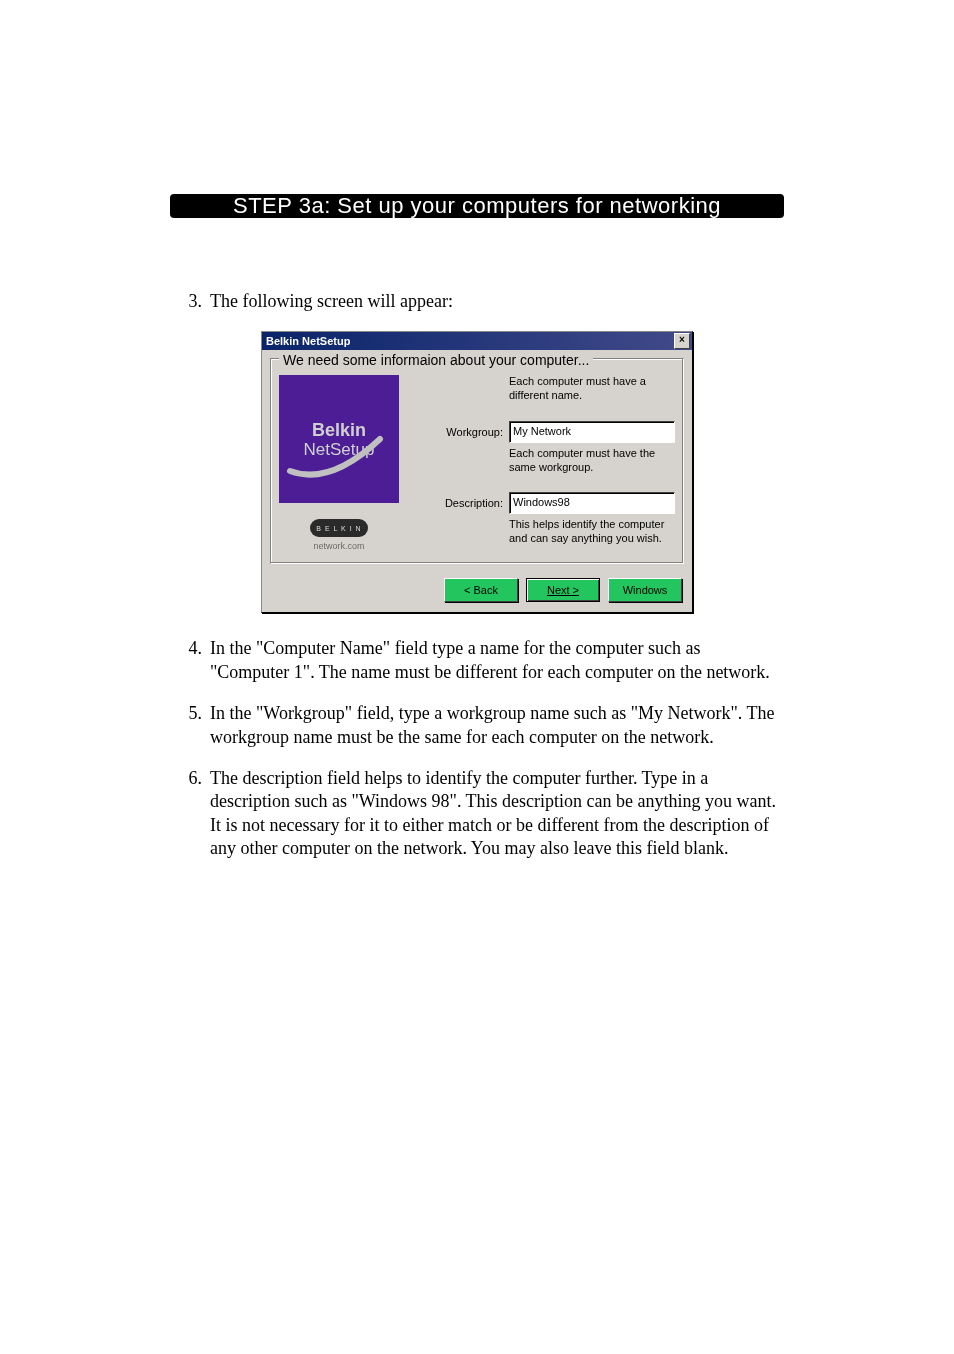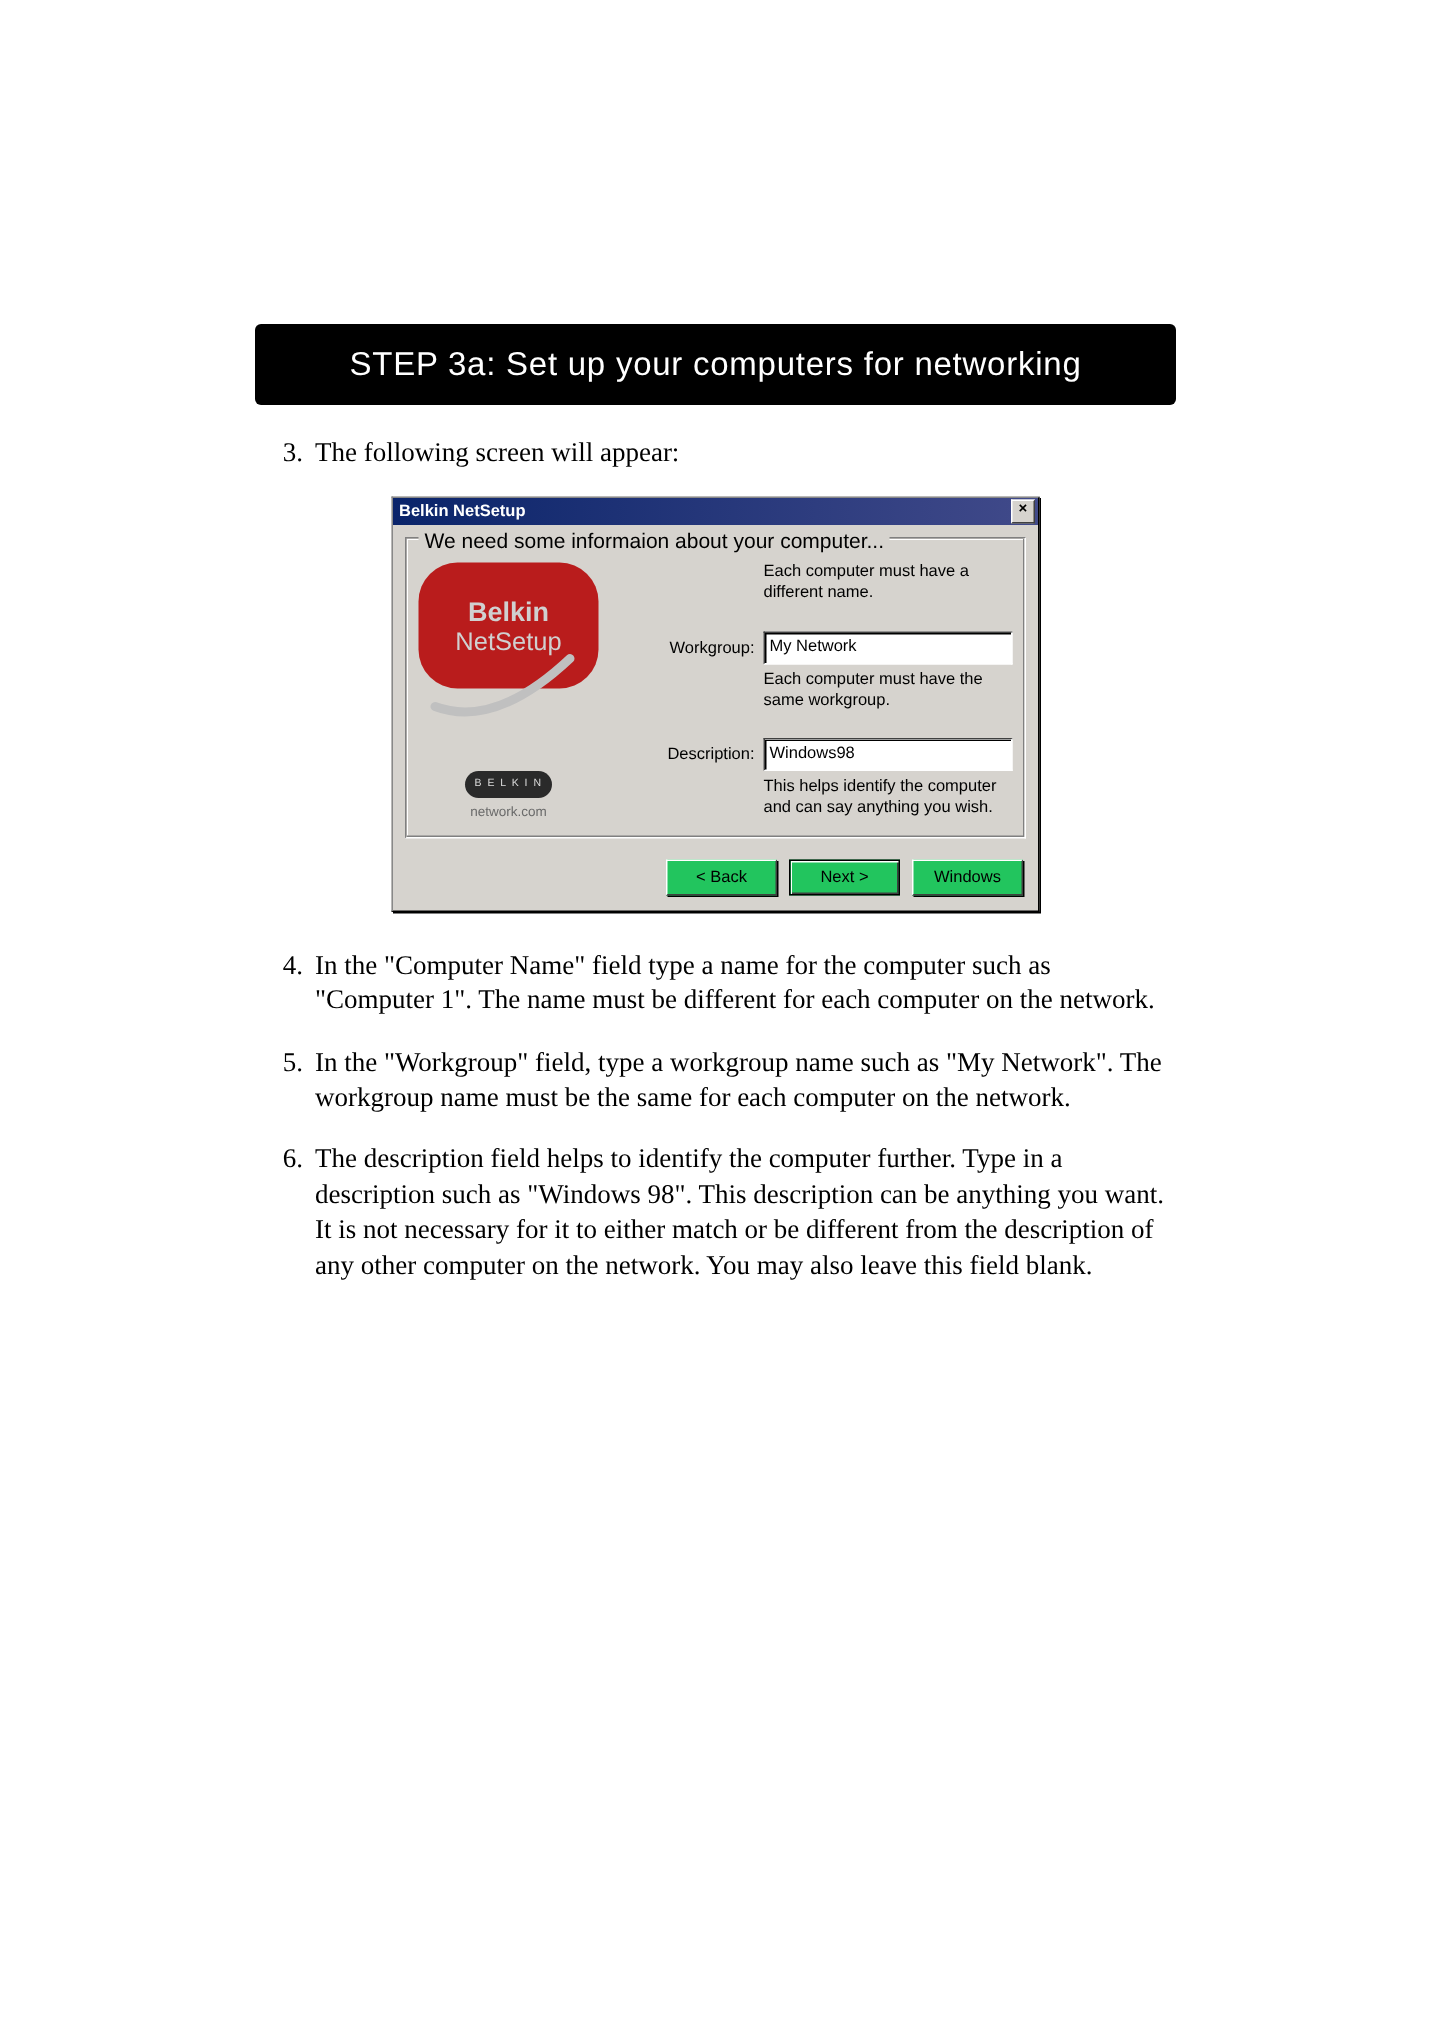--- a/index.html
+++ b/index.html
@@ -13,23 +13,23 @@
   .page {
     width: 954px;
     min-height: 1354px;
     box-sizing: border-box;
     padding: 200px 170px 0 170px;
   }
   
   .step-bar {
     position: absolute;
     left: 170px;
-    top: 216px;
+    top: 194px;
     width: 614px; 
-    height: 54px;
+    height: 24px;
     background: #000;
     color: #fff;
     display: flex;
     align-items: center;
     justify-content: center;
     font-family: "Arial Narrow", Arial, sans-serif;
     font-size: 22px;
     letter-spacing: 0.5px;
     border-radius: 4px;
     font-stretch: condensed;
@@ -128,30 +128,29 @@
   .left-col {
     width: 130px;
     display: flex;
     flex-direction: column;
     align-items: center;
     justify-content: space-between;
     padding: 4px 0;
   }
   .brand-tile {
     width: 120px;
-    height: 84px;
-    background: #b91c1c;
+    height: 128px;
+    background: #4c1d95;
     color: #c8c8c8;
     display: flex;
     flex-direction: column;
     align-items: center;
     justify-content: center;
     position: relative;
     font-family: Arial, sans-serif;
-    border-radius: 26px;
   }
   .brand-tile .bname1 {
     font-size: 18px;
     font-weight: bold;
     line-height: 1;
     color: #d0d0d0;
   }
   .brand-tile .bname2 {
     font-size: 17px;
     line-height: 1;
@@ -241,20 +240,21 @@
     box-shadow: 1px 1px 0 #000;
     font-size: 11px;
     display: flex;
     align-items: center;
     justify-content: center;
     font-family: Tahoma, Arial, sans-serif;
   }
   .winbtn.default {
     border: 1px solid #000;
     box-shadow: inset 1px 1px 0 #fff, inset -1px -1px 0 #404040;
+    text-decoration: underline;
   }
 </style>
 </head>
 <body>
 
 <div class="page">
   <div class="step-bar">
     <span>STEP 3a: Set up your computers for networking</span>
   </div>
 

